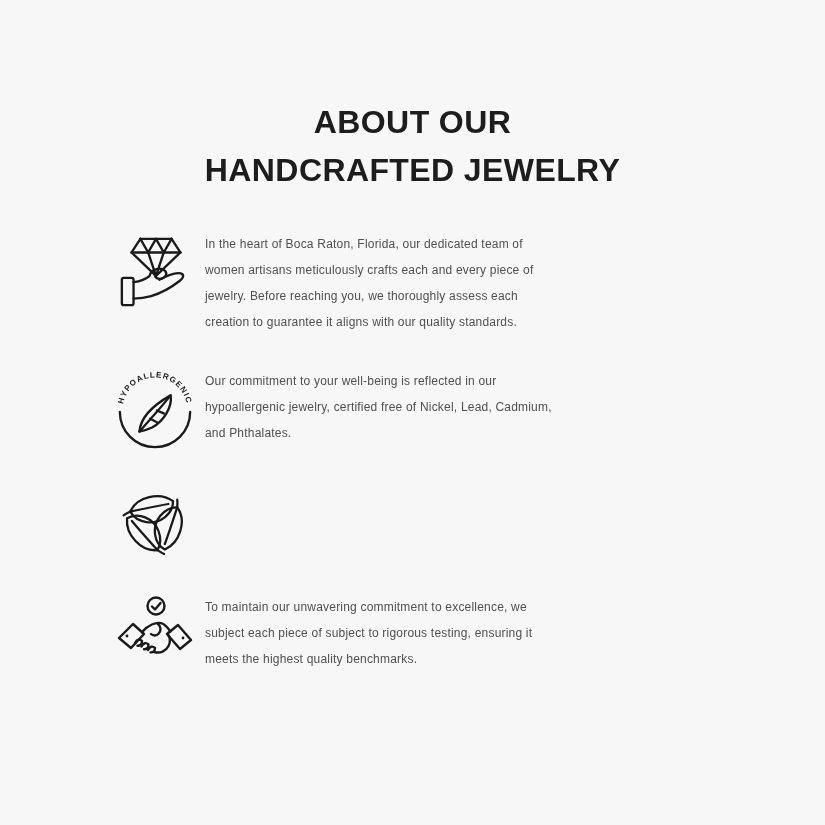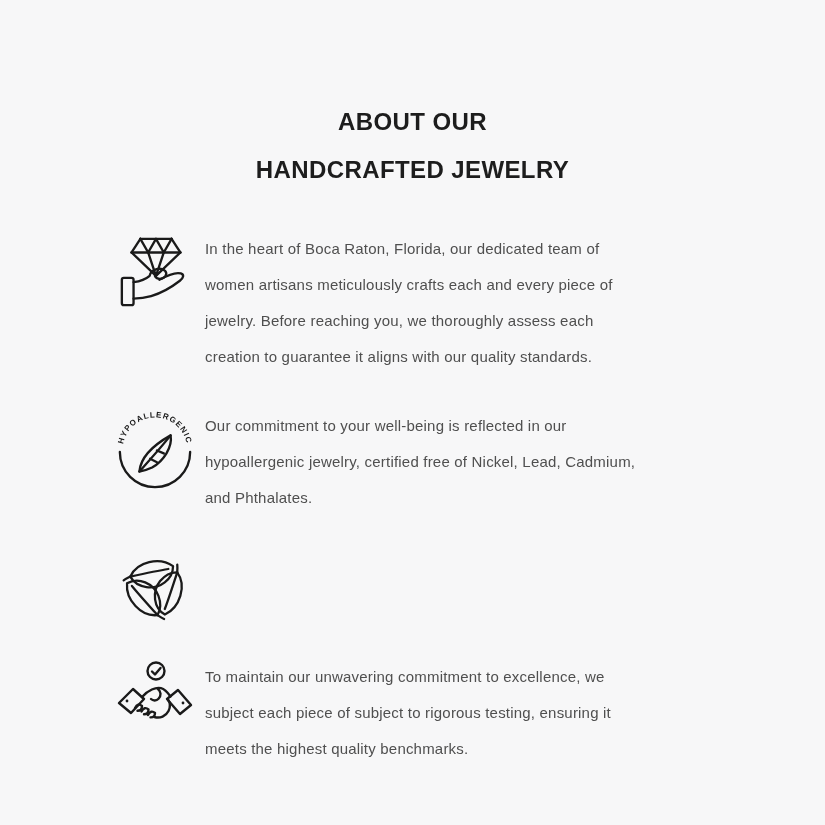--- a/index.html
+++ b/index.html
@@ -13,21 +13,21 @@
   .page{
     width:825px;height:825px;
     background:var(--background);
     overflow:hidden;
     font-family:"Liberation Sans",sans-serif;
     position:relative;
   }
   .heading{
     margin-top:98px;
     text-align:center;
-    font-size:24px;
+    font-size:32px;
     font-weight:700;
     line-height:48px;
     letter-spacing:0.4px;
     color:var(--heading);
     white-space:pre-line;
   }
   .rows{
     margin:37px 30px 0 105px;
   }
   .row{
@@ -40,22 +40,22 @@
     flex-shrink:0;
     display:flex;
     justify-content:center;
     align-items:flex-start;
     color:var(--icon-stroke);
     margin-top:1px;
   }
   .icon-cell svg{display:block;}
   .row-text{
     flex:1;
-    font-size:15px;
-    line-height:36px;
+    font-size:12px;
+    line-height:26px;
     letter-spacing:0.2px;
     color:var(--body-text);
     white-space:pre-line;
     padding-right:4px;
   }
   .badge-label{
     font-family:"Liberation Sans",sans-serif;
     font-size:8.2px;
     font-weight:700;
     letter-spacing:1.1px;

